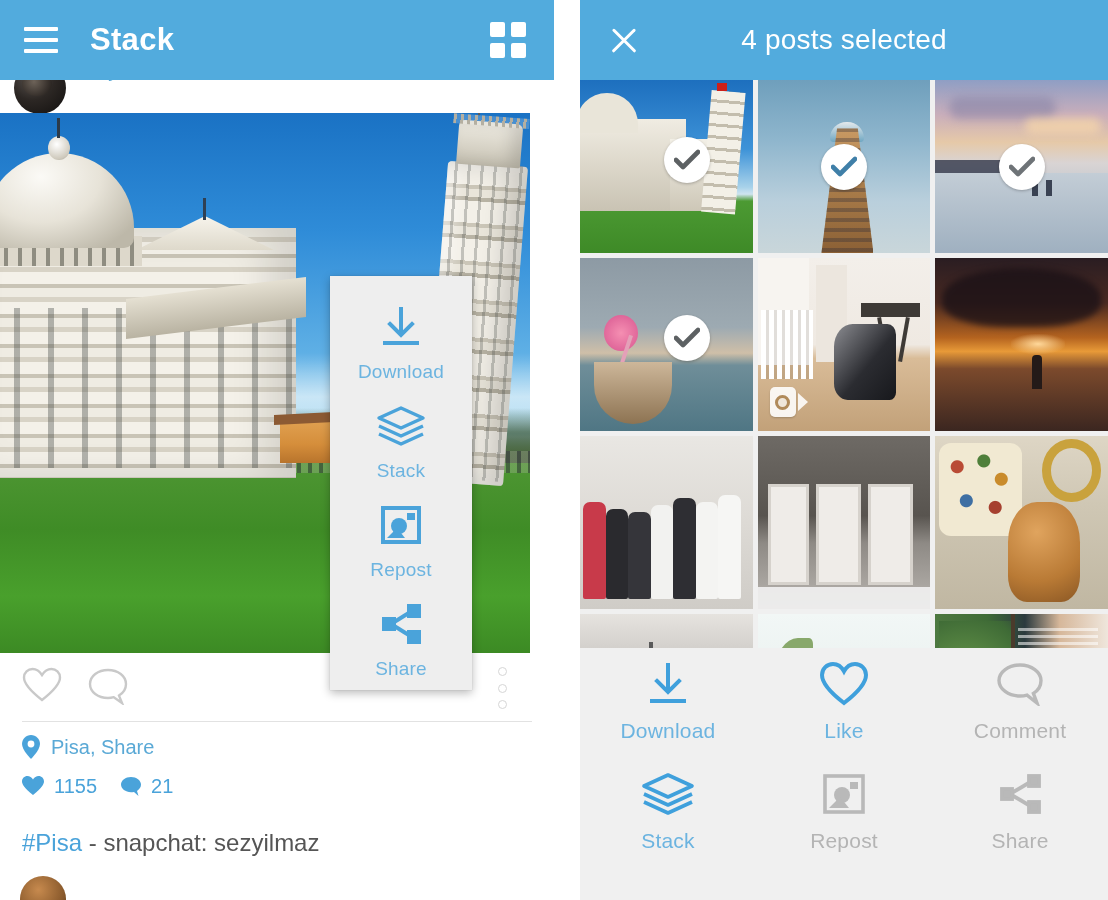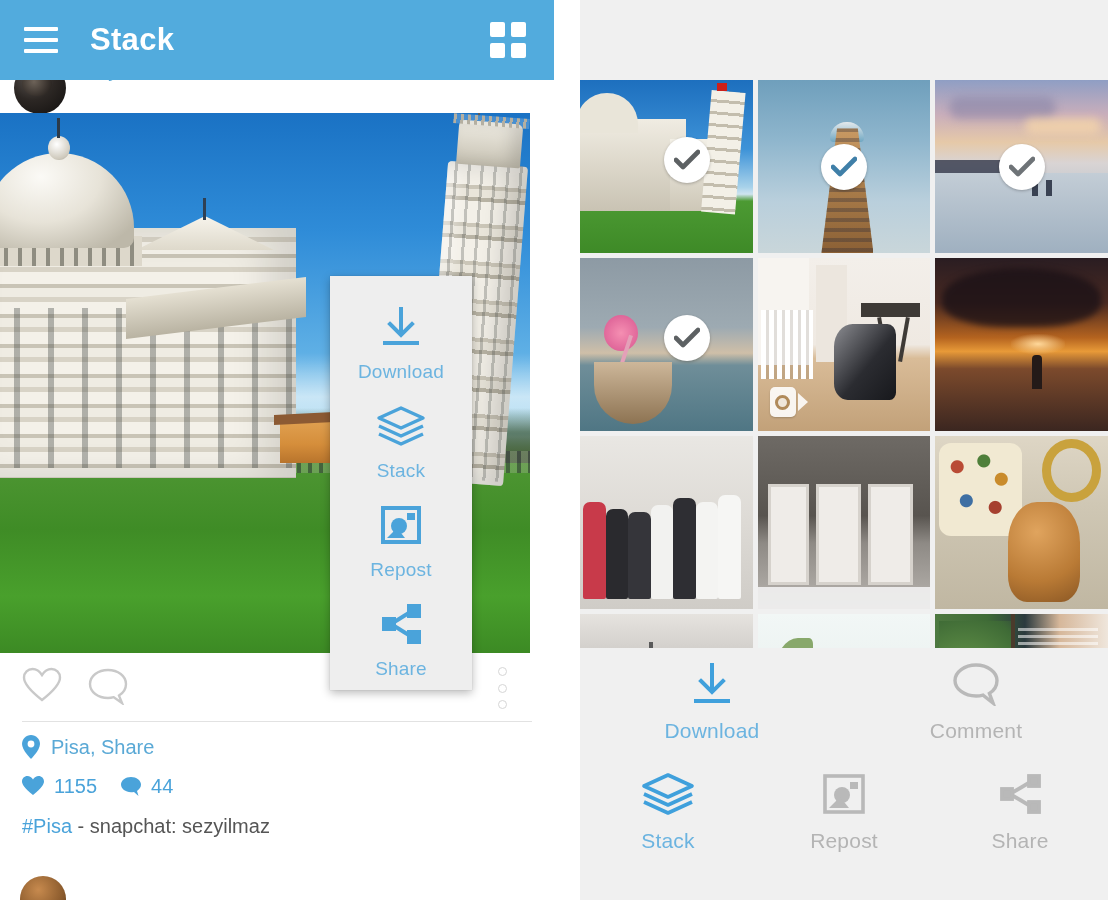--- a/index.html
+++ b/index.html
@@ -208,21 +208,21 @@
   .divider {
     position:absolute; left: 22px; top: 721px; width: 510px; height: 1px; background:#e2e2e2;
   }
 
   .meta { position:absolute; left: 22px; top: 733px; width: 510px; }
   .meta-loc { display:flex; align-items:center; height: 28px; }
   .meta-loc .txt { margin-left: 11px; font-size: 20px; color:#5aa9d6; }
   .meta-stats { display:flex; align-items:center; height: 30px; margin-top: 10px; }
   .meta-stats .txt { margin-left: 10px; font-size: 20px; color:#4aa3da; }
   .meta-stats .gap { width: 24px; }
-  .meta-caption { margin-top: 14px; font-size: 20px; color:#555555; }
+  .meta-caption { margin-top: 28px; font-size: 24px; color:#555555; }
   .meta-caption .tag { color:#4aa3da; }
 
   .next-avatar {
     position:absolute; left: 20px; top: 876px; width: 46px; height: 46px; border-radius:50%;
     background: radial-gradient(circle at 40% 30%, #c78a4e 0%, #8a5a2c 60%, #4a2f17 100%);
   }
   .watermark-left {
     position:absolute; left: 395px; top: 845px; width: 140px; height: 46px;
     opacity:.10; color:#6d6d6d; font-size: 17px; line-height: 22px; letter-spacing: 1px;
   }
@@ -604,34 +604,38 @@
 
       <div class="meta-stats">
         <svg width="22" height="20" viewBox="0 0 22 20">
           <path d="M11 19 C2 12 0 8 0 5.6 C0 2.4 2.4 0 5.4 0 C7.6 0 9.8 1.4 11 3.6 C12.2 1.4 14.4 0 16.6 0 C19.6 0 22 2.4 22 5.6 C22 8 20 12 11 19 Z" fill="#4aa3da"></path>
         </svg>
         <span class="txt">1155</span>
         <span class="gap"></span>
         <svg width="20" height="19" viewBox="0 0 20 19">
           <path d="M10 0 C4.5 0 0 3.4 0 7.6 C0 11.8 4.5 15.2 10 15.2 C11 15.2 12 15.1 13 14.9 L17.5 19 L16 13.9 C18.5 12.5 20 10.2 20 7.6 C20 3.4 15.5 0 10 0 Z" fill="#4aa3da"></path>
         </svg>
-        <span class="txt">44</span>
+        <span class="txt">21</span>
       </div>
 
       <div class="meta-caption">
         <span class="tag">#Pisa</span><span> - snapchat: sezyilmaz</span>
       </div>
     </div>
 
     <div class="next-avatar"></div>
     <div class="watermark-left"></div>
   </div>
 
   <div class="right-panel">
 
+    <div class="sel-appbar">
+      <span class="close-btn"></span>
+      <div class="sel-title">4 posts selected</div>
+    </div>
 
     <div class="photo-grid">
 
       <div class="cell">
         <div class="img-pisa">
             <i class="c1"></i>
             <i class="c2"></i>
             <i class="c3"></i>
             <i class="t"></i>
             <i class="flagS"></i>
@@ -771,20 +775,28 @@
               <g fill="none" stroke="#3fa0dc" stroke-width="4" stroke-linecap="square">
                 <line x1="23" y1="3" x2="23" y2="27"></line>
                 <polyline points="12,19 23,30 34,19"></polyline>
                 <line x1="7" y1="39" x2="39" y2="39"></line>
               </g>
             </svg>
           </span>
           <span class="sc-label">Download</span>
         </div>
 
+        <div class="sel-cell enabled">
+          <span class="ic">
+            <svg width="48" height="44" viewBox="0 0 48 44">
+              <path d="M24 41 C7 28 2 20 2 13 C2 6.8 7 2 13 2 C17.2 2 21.4 4.6 24 9.4 C26.6 4.6 30.8 2 35 2 C41 2 46 6.8 46 13 C46 20 41 28 24 41 Z" fill="none" stroke="#3fa0dc" stroke-width="4"></path>
+            </svg>
+          </span>
+          <span class="sc-label">Like</span>
+        </div>
 
         <div class="sel-cell disabled">
           <span class="ic">
             <svg width="48" height="44" viewBox="0 0 48 44">
               <path d="M24 3 C12.4 3 3 10 3 18.5 C3 27 12.4 34 24 34 C26.4 34 28.8 33.7 31 33.1 L41 41 L37.4 31.4 C42.6 28.2 45 23.6 45 18.5 C45 10 35.6 3 24 3 Z" fill="none" stroke="#b9b9b9" stroke-width="3.4"></path>
             </svg>
           </span>
           <span class="sc-label">Comment</span>
         </div>
       </div>

